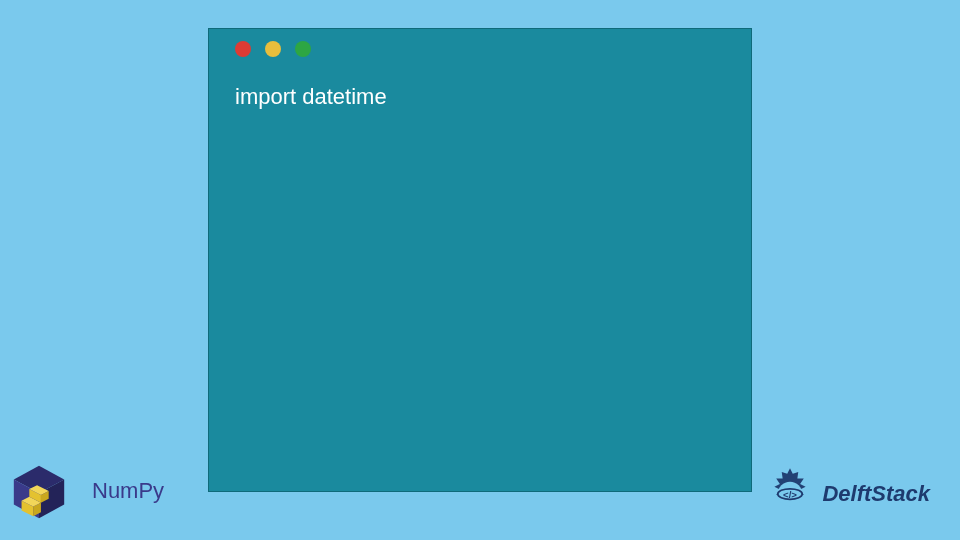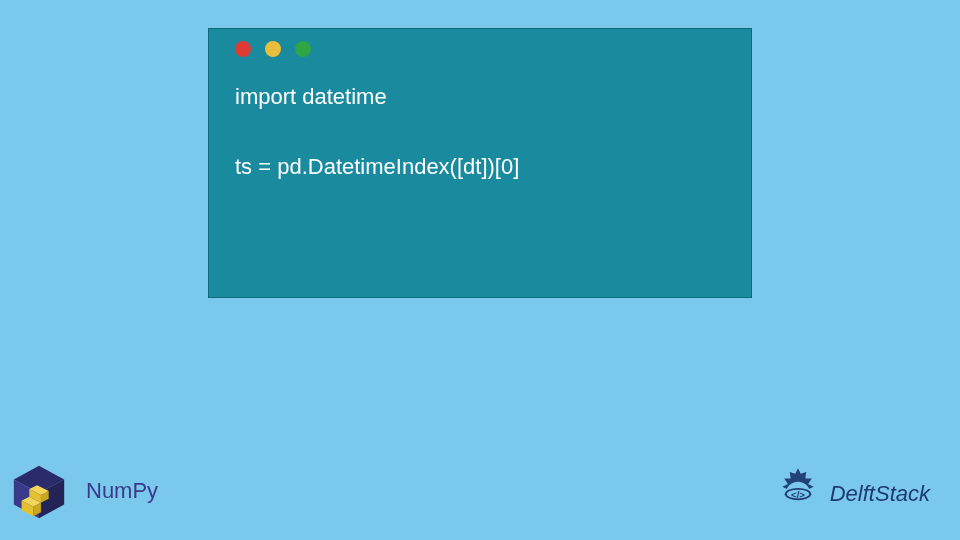--- a/index.html
+++ b/index.html
@@ -13,21 +13,21 @@
       background: #7ac9ed;
       position: relative;
       font-family: Arial, Helvetica, sans-serif;
       overflow: hidden;
     }
     .code-window {
       position: absolute;
       left: 208px;
       top: 28px;
       width: 544px;
-      height: 270px;
+      height: 464px;
       background: #1a8a9e;
       border: 1px solid #0f6a7a;
     }
     .titlebar {
       height: 40px;
       display: flex;
       align-items: center;
       padding-left: 26px;
       gap: 14px;
     }
@@ -52,21 +52,21 @@
     .blank-line {
       height: 35px;
     }
 
     .numpy-logo {
       position: absolute;
       left: 8px;
       bottom: 18px;
       display: flex;
       align-items: center;
-      gap: 16px;
+      gap: 22px;
     }
     .numpy-cube {
       width: 62px;
       height: 62px;
       position: relative;
     }
     .numpy-cube svg {
       width: 100%;
       height: 100%;
     }
@@ -90,38 +90,37 @@
       height: 56px;
       position: relative;
     }
     .delft-badge svg {
       width: 100%;
       height: 100%;
     }
     .delft-text {
       font-size: 22px;
       color: #1e3a6e;
-      font-weight: 400;
+      font-weight: 700;
       font-style: italic;
       font-family: "Segoe UI", Arial, sans-serif;
     }
   </style>
 </head>
 <body>
 
 <div class="code-window">
   <div class="titlebar">
     <div class="dot red"></div>
     <div class="dot yellow"></div>
     <div class="dot green"></div>
   </div>
   <div class="code-body">
     <div class="code-line">import datetime</div>
     <div class="blank-line"></div>
-    <div class="code-line">ts = pd.DatetimeIndex([dt])[0]</div>
   </div>
 </div>
 
 <div class="numpy-logo">
   <div class="numpy-cube">
     <svg viewBox="0 0 64 64">
 
       <polygon points="32,6 58,20 32,34 6,20" fill="#2b2b6b"></polygon>
       <polygon points="6,20 32,34 32,60 6,46" fill="#3a3a8a"></polygon>
       <polygon points="58,20 32,34 32,60 58,46" fill="#232358"></polygon>

